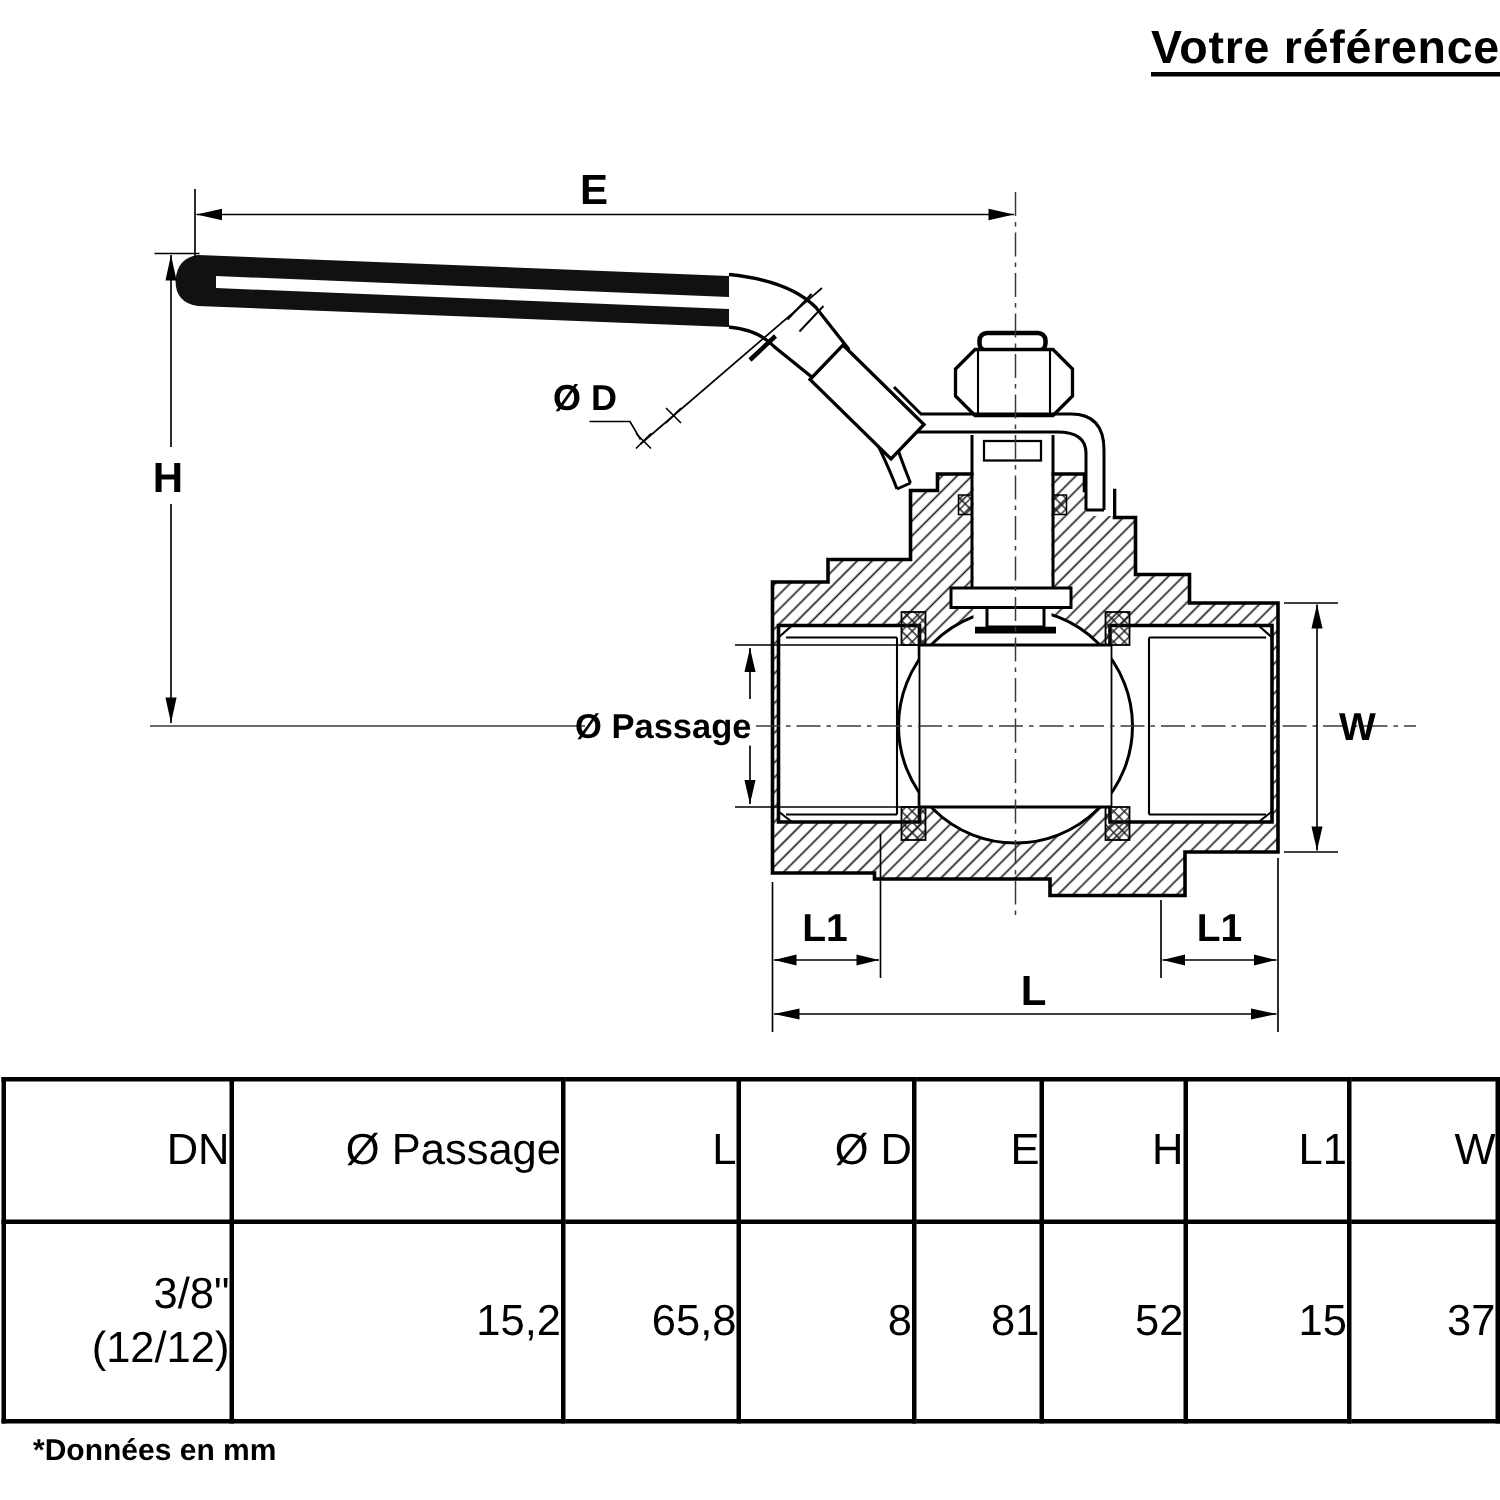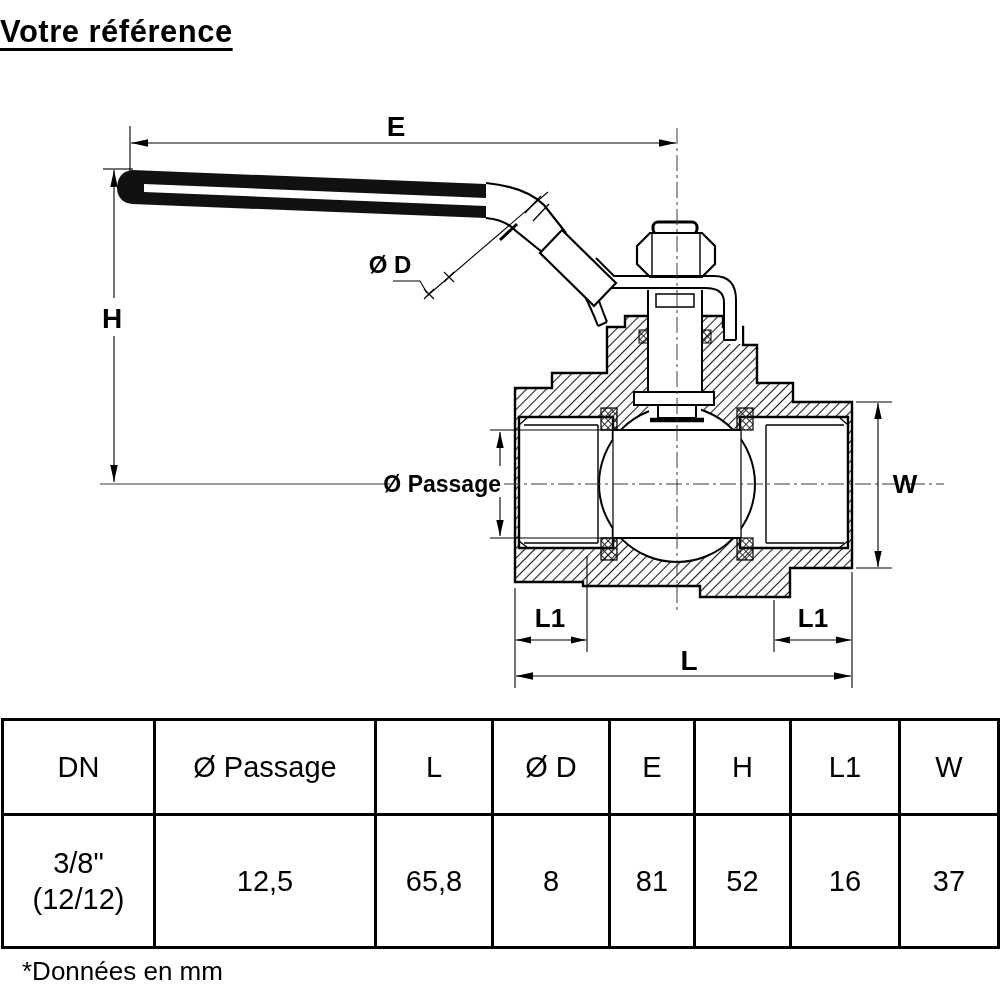--- a/index.html
+++ b/index.html
@@ -1,31 +1,31 @@
 <!DOCTYPE html>
 <html><head>
 <meta charset="utf-8">
 <style>
   html,body{margin:0;padding:0;background:#fff;}
   .stage{position:relative;width:1000px;height:1000px;background:#fff;
          font-family:"Liberation Sans",sans-serif;color:#000;overflow:hidden;}
-  .title{position:absolute;top:14px;left:0;width:1000px;text-align:left;
+  .title{position:absolute;top:14px;left:0;width:1000px;text-align:right;
          font-size:31px;font-weight:bold;text-decoration:underline;
          text-underline-offset:6px;letter-spacing:.5px;}
   svg{position:absolute;top:0;left:0;}
   svg text{font-family:"Liberation Sans",sans-serif;font-weight:bold;fill:#000;}
   .t28{font-size:28px;} .t26{font-size:26px;} .t24{font-size:24px;} .t23{font-size:23px;}
   .spec{position:absolute;top:718px;left:1px;width:997px;border-collapse:collapse;
         table-layout:fixed;font-size:29px;}
-  .spec td,.spec th{border:3px solid #000;text-align:center;vertical-align:middle;
+  .spec td,.spec th{border:3px solid #000;text-align:right;vertical-align:middle;
         font-weight:400;padding:0;}
   .spec thead tr{height:95px;}
   .spec tbody tr{height:133px;}
   .dn-cell div{line-height:1.25;}
-  .footnote{position:absolute;top:956px;left:22px;font-size:26px;font-weight:normal;}
+  .footnote{position:absolute;top:956px;left:22px;font-size:20px;font-weight:bold;}
 </style>
 </head>
 <body>
 
 <div class="stage">
 
   <div class="title">Votre référence</div>
 
   <svg width="1000" height="718" viewBox="0 0 1000 718">
     <defs>
@@ -209,25 +209,25 @@
         <th>L1</th>
         <th>W</th>
       </tr>
     </thead>
     <tbody>
       <tr>
         <td class="dn-cell">
           <div>3/8"</div>
           <div>(12/12)</div>
         </td>
-        <td>12,5</td>
+        <td>15,2</td>
         <td>65,8</td>
         <td>8</td>
         <td>81</td>
         <td>52</td>
-        <td>16</td>
+        <td>15</td>
         <td>37</td>
       </tr>
     </tbody>
   </table>
 
   <div class="footnote">*Données en mm</div>
 </div>
 
 </body></html>

